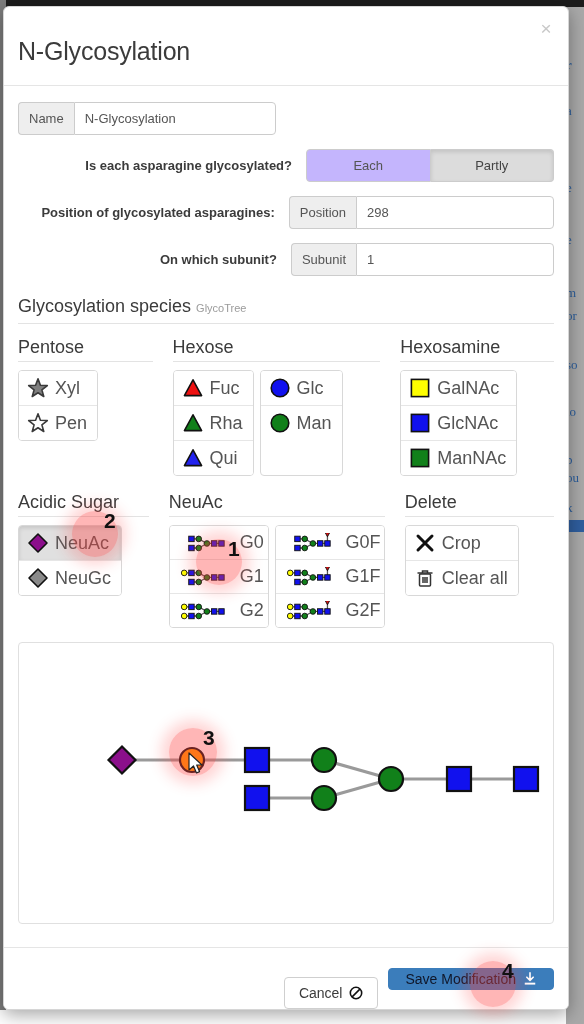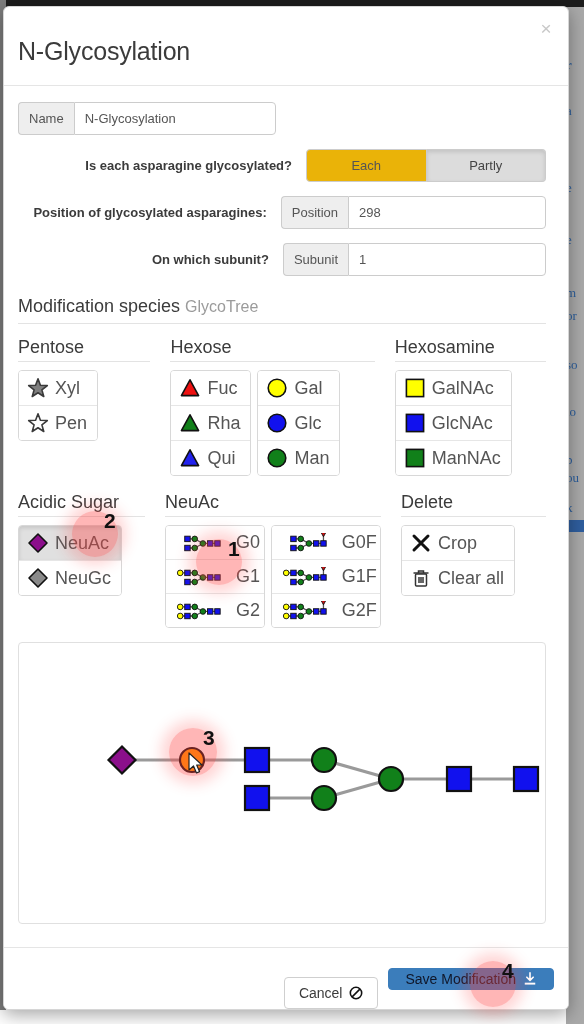--- a/index.html
+++ b/index.html
@@ -82,21 +82,21 @@
     line-height: 24px;
     text-align: center;
     color: #c8c8c8;
     cursor: pointer;
     background: none; border: none;
     padding: 0;
     font-family: "Liberation Sans", sans-serif;
   }
   .modal-body {
     position: relative;
-    padding: 16px 22px 0 14px;
+    padding: 16px 14px 0 14px;
   }
   
   .input-group {
     display: flex;
     align-items: stretch;
     height: 33px;
     margin-bottom: 14px;
   }
   .ig-addon {
     background: #eeeeee;
@@ -139,21 +139,21 @@
   .row-control { flex: 1; }
 
   .btn-toggle-group {
     display: flex;
     height: 33px;
     width: 100%;
   }
   .tgl {
     flex: 1;
     border: 1px solid #ccc;
-    background: #eab308;
+    background: #c4b5fd;
     font-size: 13px;
     color: #555;
     cursor: pointer;
     font-family: "Liberation Sans", sans-serif;
     display: flex; align-items: center; justify-content: center;
   }
   .tgl:first-child { border-radius: 4px 0 0 4px; }
   .tgl:last-child { border-radius: 0 4px 4px 0; border-left: none; }
   .tgl.active {
     background: #dcdcdc;
@@ -166,21 +166,21 @@
     margin-top: 20px;
     padding-bottom: 6px;
     border-bottom: 1px solid #e3e3e3;
   }
   .section-head .h {
     font-size: 18px;
     color: #3b3b3b;
     font-weight: 400;
   }
   .section-head .sub {
-    font-size: 16px;
+    font-size: 11px;
     color: #9b9b9b;
     margin-left: 5px;
   }
 
   
   .palette-block { margin-top: 13px; }
   .pal-cols {
     display: flex;
     align-items: flex-start;
   }
@@ -353,21 +353,21 @@
         <div class="row-label">On which subunit?</div>
         <div class="row-control">
           <div class="input-group" style="margin-bottom:0;">
             <span class="ig-addon">Subunit</span>
             <input class="ig-field" type="text" value="1" style="">
           </div>
         </div>
       </div>
 
       <div class="section-head">
-        <span class="h">Modification species</span><span class="sub">GlycoTree</span>
+        <span class="h">Glycosylation species</span><span class="sub">GlycoTree</span>
       </div>
 
       <div class="palette-block">
         <div class="pal-cols" id="pal1" style="gap:20px;">
             <div class="pal-col" style="width: 140px;">
               <div class="pal-title">Pentose</div>
               <div class="pal-stacks">
                 <div class="btn-stack">
                   <button class="sugar-btn">
                     <span>
@@ -411,28 +411,20 @@
                   <button class="sugar-btn">
                     <span>
                       <svg class="glyph" viewBox="0 0 22 22" width="22" height="22">
                         <path d="M11,2.8000000000000007 L19.6,18.6 L2.4000000000000004,18.6 Z" fill="#2222ee" stroke="#111111" stroke-width="1.6" stroke-linejoin="round"></path>
                       </svg>
                     </span>
                     <span>Qui</span>
                   </button>
                 </div>
                 <div class="btn-stack">
-                  <button class="sugar-btn">
-                    <span>
-                      <svg class="glyph" viewBox="0 0 22 22" width="22" height="22">
-                        <circle cx="11" cy="11" r="8.8" fill="#ffff00" stroke="#111111" stroke-width="1.6"></circle>
-                      </svg>
-                    </span>
-                    <span>Gal</span>
-                  </button>
                   <button class="sugar-btn">
                     <span>
                       <svg class="glyph" viewBox="0 0 22 22" width="22" height="22">
                         <circle cx="11" cy="11" r="8.8" fill="#1111ee" stroke="#111111" stroke-width="1.6"></circle>
                       </svg>
                     </span>
                     <span>Glc</span>
                   </button>
                   <button class="sugar-btn">
                     <span>

